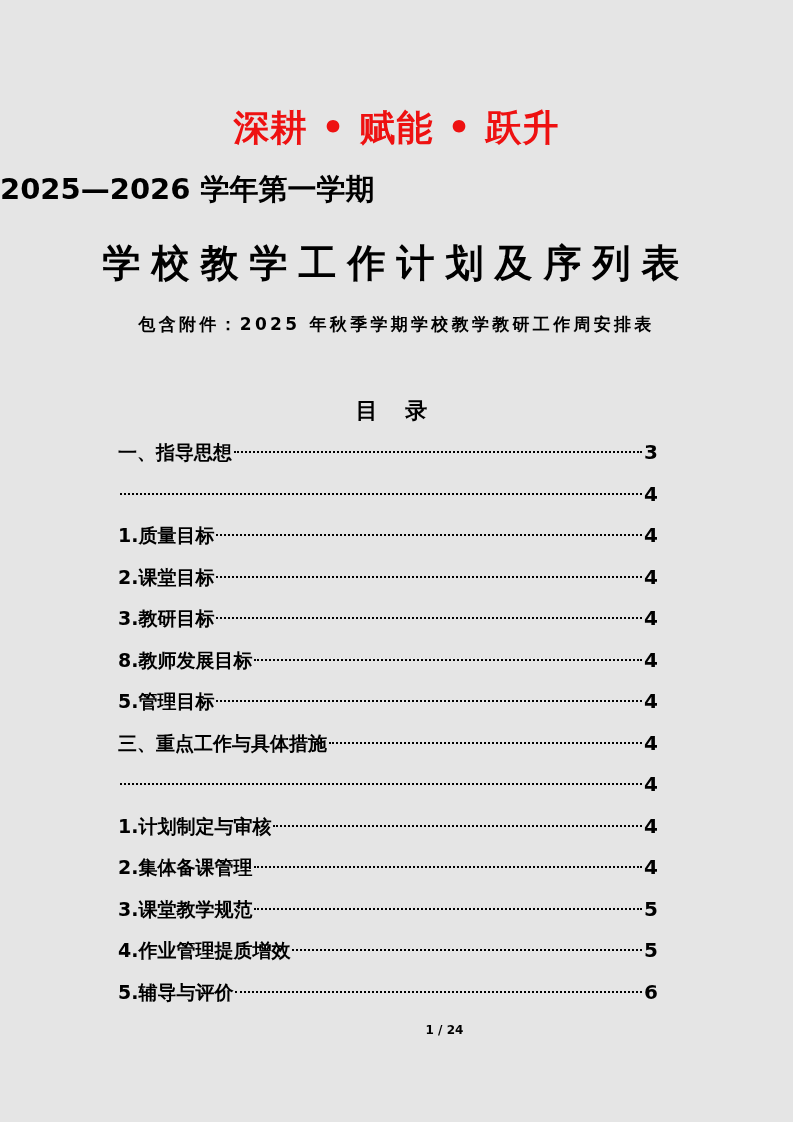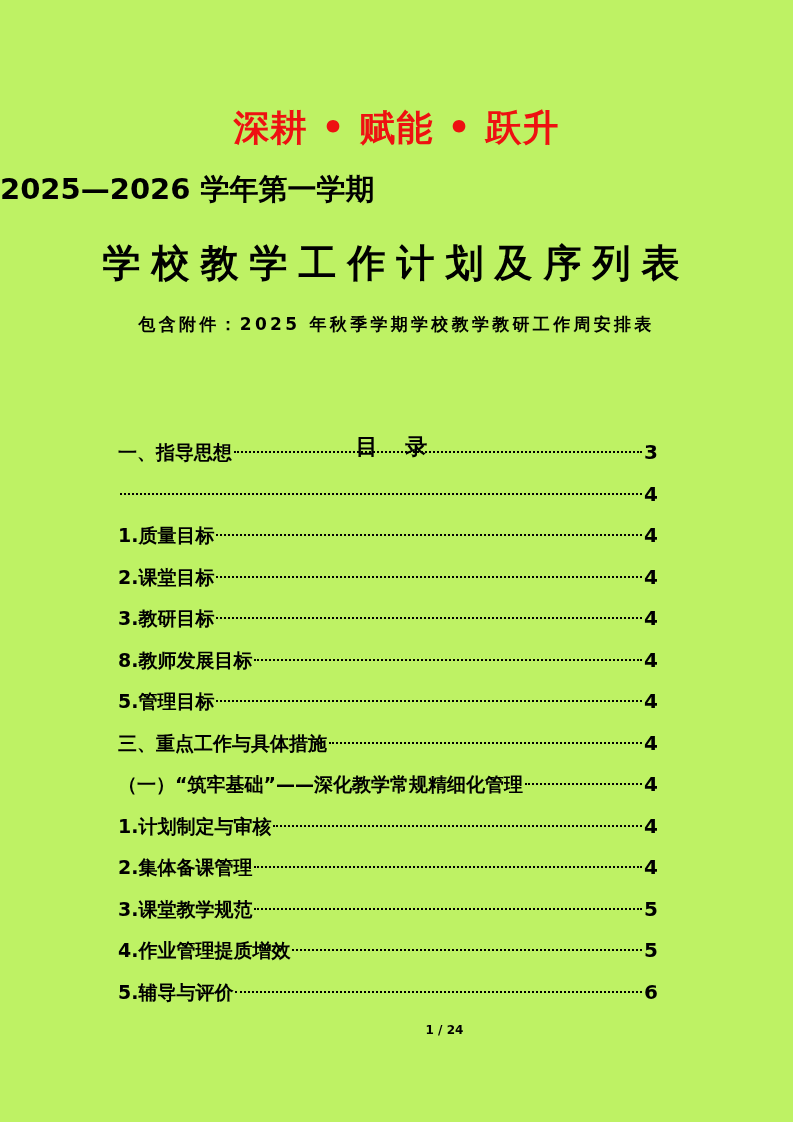--- a/index.html
+++ b/index.html
@@ -1,29 +1,29 @@
 <!DOCTYPE html>
 <html><head>
 <meta charset="utf-8">
 <style>
   html, body { margin: 0; padding: 0; background: #ffffff; }
   body { width: 793px; height: 1122px; position: relative; overflow: hidden;
          font-family: "DejaVu Sans", "Liberation Sans", sans-serif; color: #000; }
-  .page { position: absolute; left: 0; top: 0; width: 793px; height: 1122px; background: #bef264; }
+  .page { position: absolute; left: 0; top: 0; width: 793px; height: 1122px; background: #e5e5e5; }
   .slogan { position: absolute; top: 104px; left: 0; width: 793px; text-align: center;
             font-size: 36px; font-weight: bold; color: #ee1111; letter-spacing: 1px; }
   .slogan .dot { display: inline-block; margin: 0 14px; }
   .term { position: absolute; top: 170px; left: 0; width: 793px; text-align: left;
           font-size: 29px; font-weight: bold; }
   .main-title { position: absolute; top: 238px; left: 0; width: 793px; text-align: center;
                 font-size: 38px; font-weight: bold; letter-spacing: 11px; }
   .subtitle { position: absolute; top: 313px; left: 0; width: 793px; text-align: center;
               font-size: 17px; font-weight: bold; letter-spacing: 3.3px; }
   .toc-title { position: absolute; top: 396px; left: 0; width: 793px; text-align: center;
-               font-size: 22px; font-weight: bold; letter-spacing: 10px; margin-top: 36px; }
+               font-size: 22px; font-weight: bold; letter-spacing: 10px; }
   .toc { position: absolute; top: 432px; left: 118px; width: 540px; }
   .toc-row { display: flex; align-items: baseline; height: 41.5px; line-height: 41.5px;
              font-size: 19px; font-weight: bold; text-align: right; }
   .toc-row.indent { padding-left: 0; }
   .toc-label { white-space: nowrap; }
   .toc-dots { flex: 1; border-bottom: 2px dotted #000; margin: 0 2px; transform: translateY(-6px); height: 0; }
   .toc-page { white-space: nowrap; font-size: 20px; }
   .footer { position: absolute; top: 1023px; left: 0; width: 793px; text-align: center;
             font-size: 12px; font-weight: bold; padding-left: 48px; }
 </style>
@@ -78,21 +78,20 @@
         <span class="toc-label">5.管理目标</span>
         <span class="toc-dots"></span>
         <span class="toc-page">4</span>
       </div>
     <div class="toc-row">
         <span class="toc-label">三、重点工作与具体措施</span>
         <span class="toc-dots"></span>
         <span class="toc-page">4</span>
       </div>
     <div class="toc-row indent">
-        <span class="toc-label">（一）“筑牢基础”——深化教学常规精细化管理</span>
         <span class="toc-dots"></span>
         <span class="toc-page">4</span>
       </div>
     <div class="toc-row">
         <span class="toc-label">1.计划制定与审核</span>
         <span class="toc-dots"></span>
         <span class="toc-page">4</span>
       </div>
     <div class="toc-row">
         <span class="toc-label">2.集体备课管理</span>

